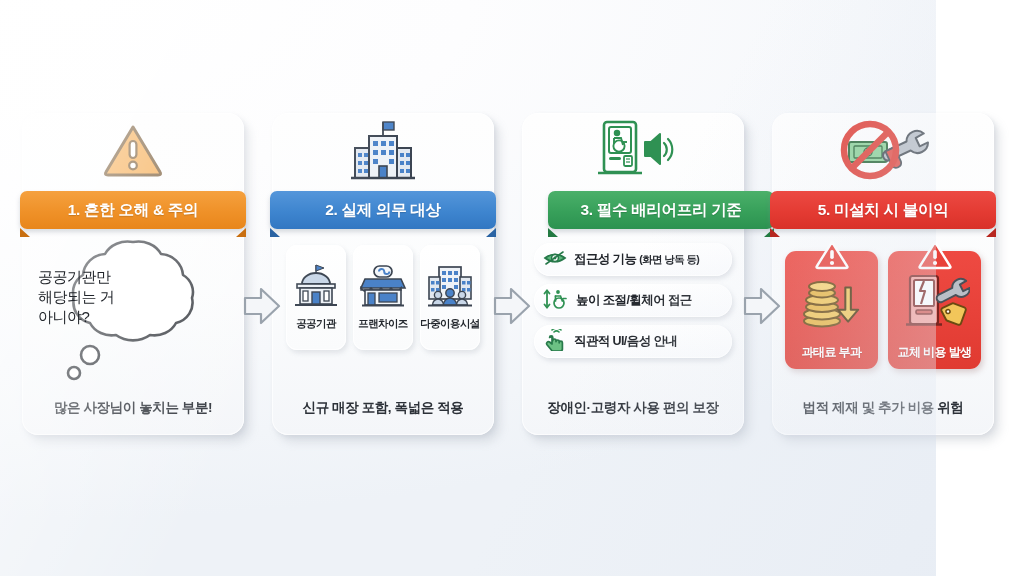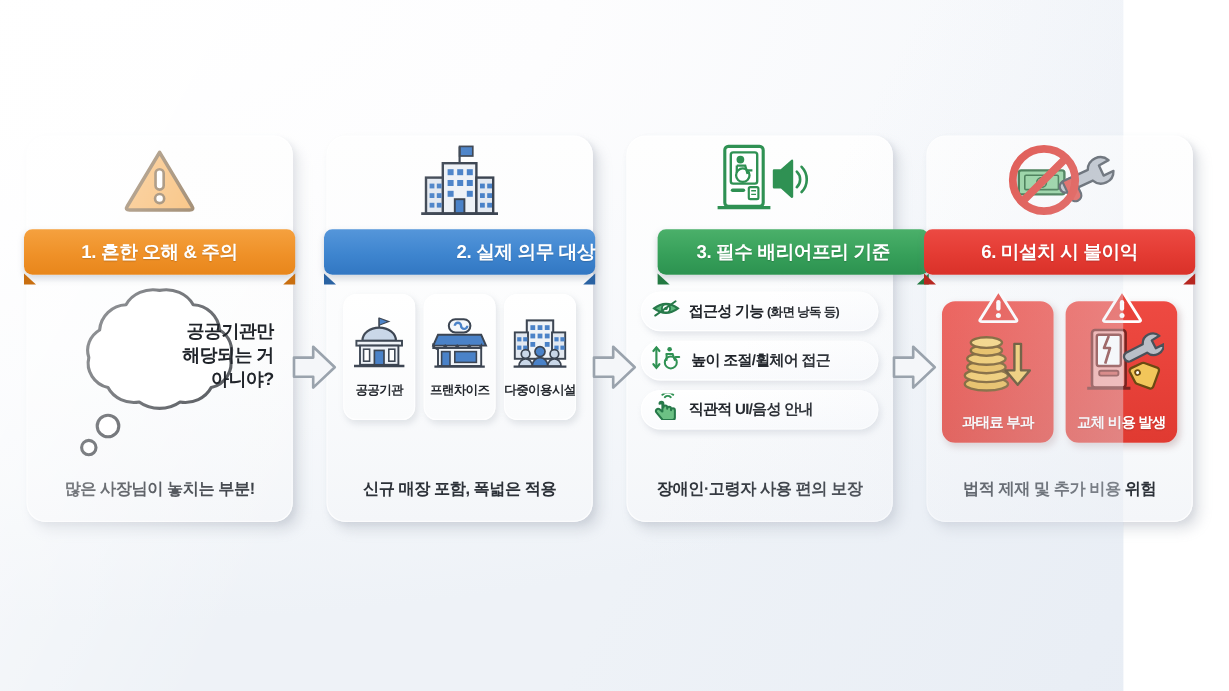--- a/index.html
+++ b/index.html
@@ -94,21 +94,21 @@
     left: 0;
     border-width: 9px 0 0 10px;
     border-color: transparent transparent transparent currentColor;
   }
   .ribbon .tail-r {
     right: 0;
     border-width: 9px 10px 0 0;
     border-color: transparent currentColor transparent transparent;
   }
   .rib-o { background: linear-gradient(180deg,#f5a13f 0%, #ef9128 55%, #e8861b 100%); color:#c96f10; }
-  .rib-b { background: linear-gradient(180deg,#5596da 0%, #3e85cf 55%, #3277c2 100%); color:#2a63a3;justify-content:flex-end; }
+  .rib-b { background: linear-gradient(180deg,#5596da 0%, #3e85cf 55%, #3277c2 100%); color:#2a63a3; }
   .rib-g { background: linear-gradient(180deg,#4bb06a 0%, #37a05a 55%, #2c9250 100%); color:#237a42;margin-left:28px; }
   .rib-r { background: linear-gradient(180deg,#ec4a43 0%, #e43b33 55%, #d93129 100%); color:#b72720; }
   .ribbon > span.rlabel { color:#ffffff; position: relative; z-index: 2; }
 
   
   .body {
     position: absolute;
     left: 0;
     top: 120px;
     width: 100%;
@@ -135,23 +135,23 @@
     position: relative;
     width: 190px;
     height: 150px;
     margin-top: 4px;
   }
   .bubble-text {
     position: absolute;
     left: 0;
     top: 30px;
     width: 100%;
-    text-align: right;
+    text-align: left;
     font-size: 15px;
-    font-weight: 700;
+    font-weight: 400;
     line-height: 1.32;
     color: #20242a;
     letter-spacing: -0.5px;
     z-index: 3;
     white-space: pre-line;
   }
 
   
   .tiles {
     display: flex;
@@ -539,21 +539,21 @@
             </g>
             <circle cx="33" cy="30" r="26" fill="none" stroke="#e0443c" stroke-width="6.5"></circle>
             <line x1="15" y1="48" x2="51" y2="12" stroke="#e0443c" stroke-width="6.5" stroke-linecap="round"></line>
           </svg>
         </span>
       </div>
 
       <div class="ribbon rib-r">
         <i class="tail-l"></i>
         <i class="tail-r"></i>
-        <span class="rlabel">6. 미설치 시 불이익</span>
+        <span class="rlabel">5. 미설치 시 불이익</span>
       </div>
 
       <div class="body">
         <div class="redboxes">
 
           <div class="redbox">
             <span class="warn">
               <svg width="34" height="30" viewBox="0 0 34 30">
                 <path d="M17 2 L32 26 Q33.5 28 30.5 28 L3.5 28 Q0.5 28 2 26 Z" fill="#e8423a" stroke="#ffffff" stroke-width="2.4" stroke-linejoin="round"></path>
                 <rect x="15.2" y="10" width="3.6" height="9" rx="1.8" fill="#ffffff"></rect>

